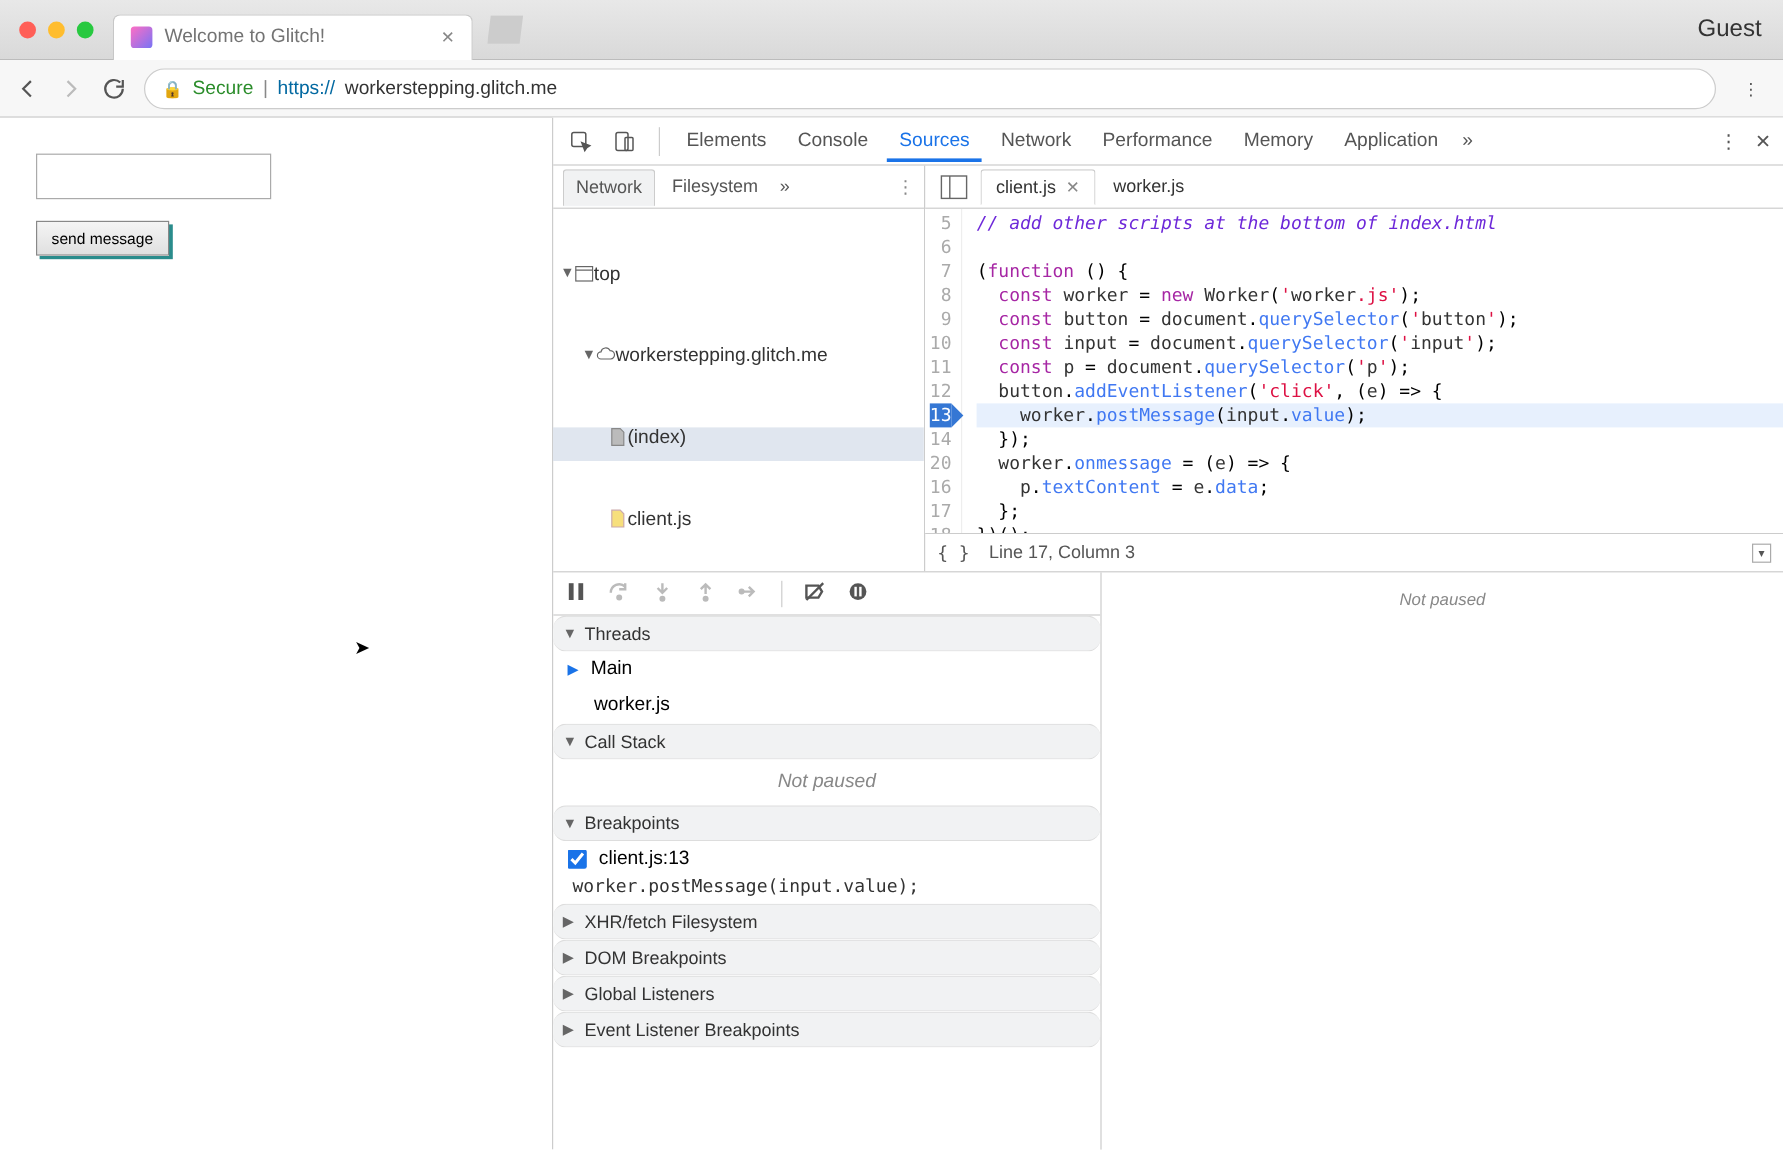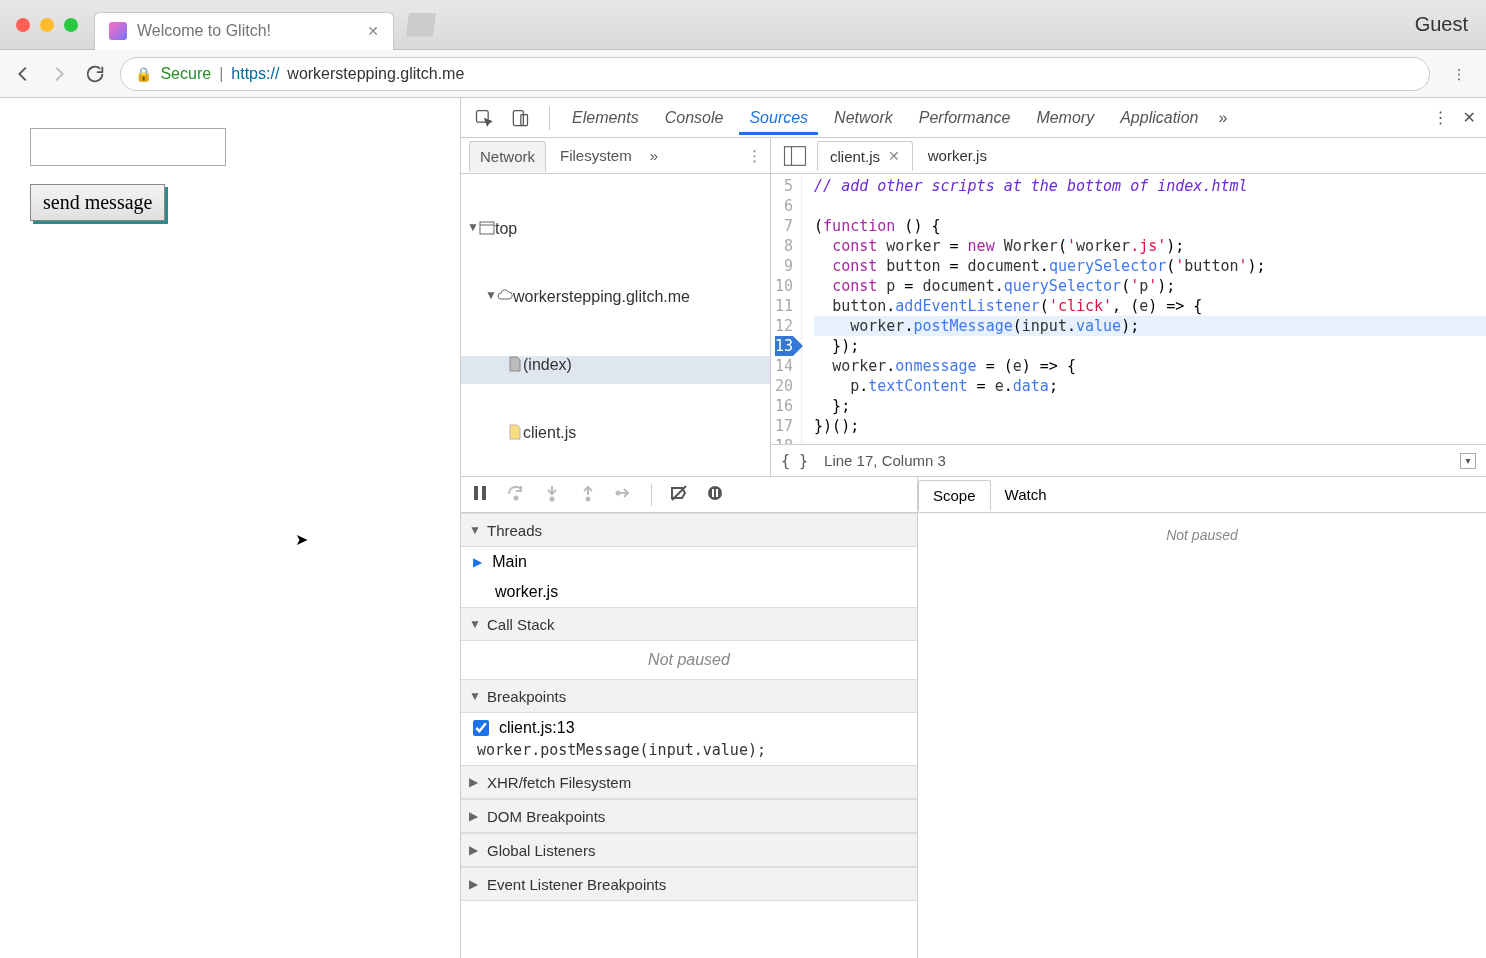--- a/index.html
+++ b/index.html
@@ -86,45 +86,44 @@
 
 .content { height: calc(958px - 98px); display:flex;}
 .page { width:460px; padding: 30px; }
 .msginput {
   width: 196px; height: 38px;
   border: 1px solid #aaa;
   background:#fff;
   margin-bottom: 18px;
 }
 .sendbtn {
-  font-size: 20px;
+  font-size: 13px;
   padding: 6px 12px;
   background: linear-gradient(#f4f4f4,#e0e0e0);
   border: 1px solid #888;
   box-shadow: 3px 3px 0 #2a8c8c;
-  font-family: Liberation Serif, serif;
 }
 .cursor { position:absolute; left:295px; top:432px; font-size:16px;}
 
 
 .devtools { flex:1; border-left:1px solid #ccc; display:flex; flex-direction:column; background:#fff;}
 .dt-tabs {
   height: 40px;
   border-bottom: 1px solid #ccc;
   display:flex;
   align-items:center;
   padding: 0 10px;
   gap: 6px;
   font-size: 16px;
   color:#555;
 }
 .dt-tabicon { width:26px; height:26px; display:flex; align-items:center; justify-content:center; margin-right:4px;}
 .dt-tabicon svg { width:20px; height:20px; stroke:#555; fill:none; stroke-width:1.5;}
 .dt-sep { width:1px; height:24px; background:#ccc; margin:0 6px;}
-.dt-tab { padding: 8px 10px; cursor:pointer;font-style:italic;}
+.dt-tab { padding: 8px 10px; cursor:pointer;}
 .dt-tab.active { color:#1a73e8; border-bottom:3px solid #1a73e8; padding-bottom:5px;}
 .dt-more { margin-left:4px;}
 .dt-right { margin-left:auto; display:flex; gap:14px; align-items:center;}
 
 
 .dt-upper { display:flex; height: 338px;}
 .navpane { width:310px; border-right:1px solid #ccc; display:flex; flex-direction:column;}
 .navpane-tabs { height:36px; border-bottom:1px solid #ccc; display:flex; align-items:center; padding:0 8px; gap:4px; font-size:15px; color:#555;}
 .np-tab { padding:6px 10px;}
 .np-tab.active { background:#f1f2f3; border:1px solid #ccc; border-bottom:1px solid #f1f2f3; border-radius:3px 3px 0 0; margin-bottom:-1px;}
@@ -168,21 +167,21 @@
 
 
 .dt-lower { flex:1; display:flex; border-top:1px solid #ccc;}
 .dbg-left { width:457px; border-right:1px solid #ccc; display:flex; flex-direction:column; overflow:auto;}
 .dbg-toolbar { height:36px; border-bottom:1px solid #ccc; display:flex; align-items:center; padding:0 10px; gap:18px;}
 .dbg-toolbar svg { width:18px; height:18px;}
 .dbg-ico { color:#555;}
 .dbg-ico.disabled { opacity:0.4;}
 .dbg-sep { width:1px; height:22px; background:#ccc;}
 
-.section-hdr { height:30px; background:#f1f2f3; border-bottom:1px solid #ddd; border-top:1px solid #ddd; display:flex; align-items:center; padding:16px 8px; font-size:15px; color:#333; gap:6px;}
+.section-hdr { height:30px; background:#f1f2f3; border-bottom:1px solid #ddd; border-top:1px solid #ddd; display:flex; align-items:center; padding:6px 8px; font-size:15px; color:#333; gap:6px;border-radius:11px;}
 .section-body { font-size:16px;}
 .thread-row { height:30px; display:flex; align-items:center; padding-left:12px; gap:10px;}
 .thread-row .ptr { color:#1a73e8; font-size:12px;}
 .notpaused { text-align:center; padding:10px; color:#888; font-style:italic;}
 .bp-row { padding:6px 12px;}
 .bp-check { display:flex; align-items:center; gap:10px;}
 .bp-check input { width:16px; height:16px; accent-color:#1a73e8;}
 .bp-code { font-family:Menlo,monospace; font-size:15px; color:#333; margin-top:4px; padding-left:4px;}
 
 .dbg-right { flex:1; display:flex; flex-direction:column;}
@@ -370,20 +369,21 @@
               <div class="ln">16</div>
               <div class="ln">17</div>
               <div class="ln">18</div>
             </div>
           <div class="codelines" id="codelines">
               <div class="cl"><span class="cm">// add other scripts at the bottom of index.html</span></div>
               <div class="cl"></div>
               <div class="cl">(<span class="kw">function</span> () {</div>
               <div class="cl">  <span class="kw">const</span> <span class="id">worker</span> = <span class="kw">new</span> <span class="id">Worker</span>(<span class="str">'<span class="id">worker</span>.js'</span>);</div>
               <div class="cl">  <span class="kw">const</span> <span class="id">button</span> = <span class="id">document</span>.<span class="fn">querySelector</span>(<span class="str">'<span class="id">button</span>'</span>);</div>
+              <div class="cl">  <span class="kw">const</span> <span class="id">input</span> = <span class="id">document</span>.<span class="fn">querySelector</span>(<span class="str">'<span class="id">input</span>'</span>);</div>
               <div class="cl">  <span class="kw">const</span> <span class="id">p</span> = <span class="id">document</span>.<span class="fn">querySelector</span>(<span class="str">'<span class="id">p</span>'</span>);</div>
               <div class="cl">  <span class="id">button</span>.<span class="fn">addEventListener</span>(<span class="str">'click'</span>, (<span class="id">e</span>) =&gt; {</div>
               <div class="cl bp">    <span class="id">worker</span>.<span class="fn">postMessage</span>(<span class="id">input</span>.<span class="fn">value</span>);</div>
               <div class="cl">  });</div>
               <div class="cl">  <span class="id">worker</span>.<span class="fn">onmessage</span> = (<span class="id">e</span>) =&gt; {</div>
               <div class="cl">    <span class="id">p</span>.<span class="fn">textContent</span> = <span class="id">e</span>.<span class="fn">data</span>;</div>
               <div class="cl">  };</div>
               <div class="cl">})();</div>
             </div>
         </div>
@@ -476,22 +476,18 @@
             <span class="arrow closed"></span>
             <span>Global Listeners</span>
           </div>
         <div class="section-hdr">
             <span class="arrow closed"></span>
             <span>Event Listener Breakpoints</span>
           </div>
       </div>
 
       <div class="dbg-right">
-        <div class="dbg-rtabs">
-          <div class="dbg-rtab active">Scope</div>
-          <div class="dbg-rtab">Watch</div>
-        </div>
         <div class="dbg-rcontent">Not paused</div>
       </div>
     </div>
 
   </div>
 </div>
 
 </body></html>

